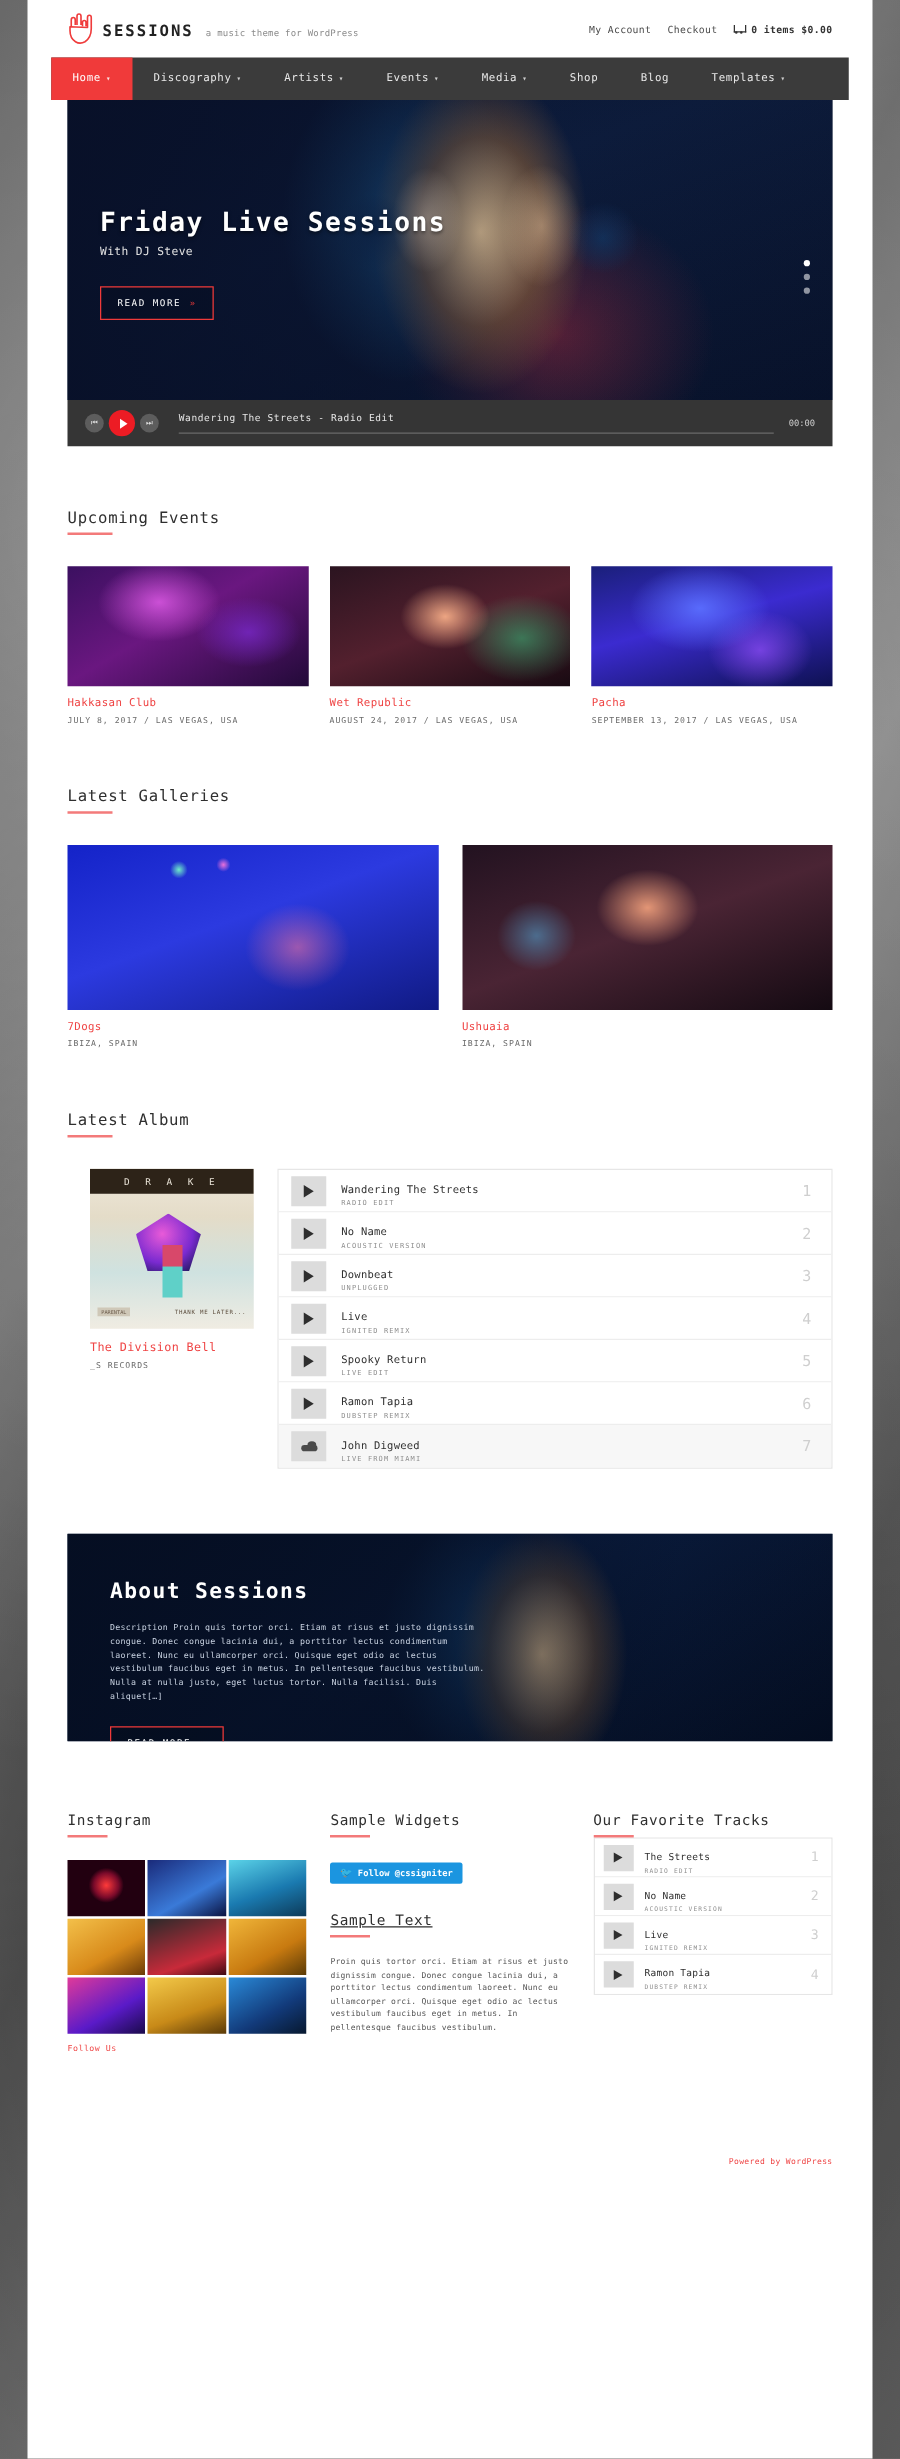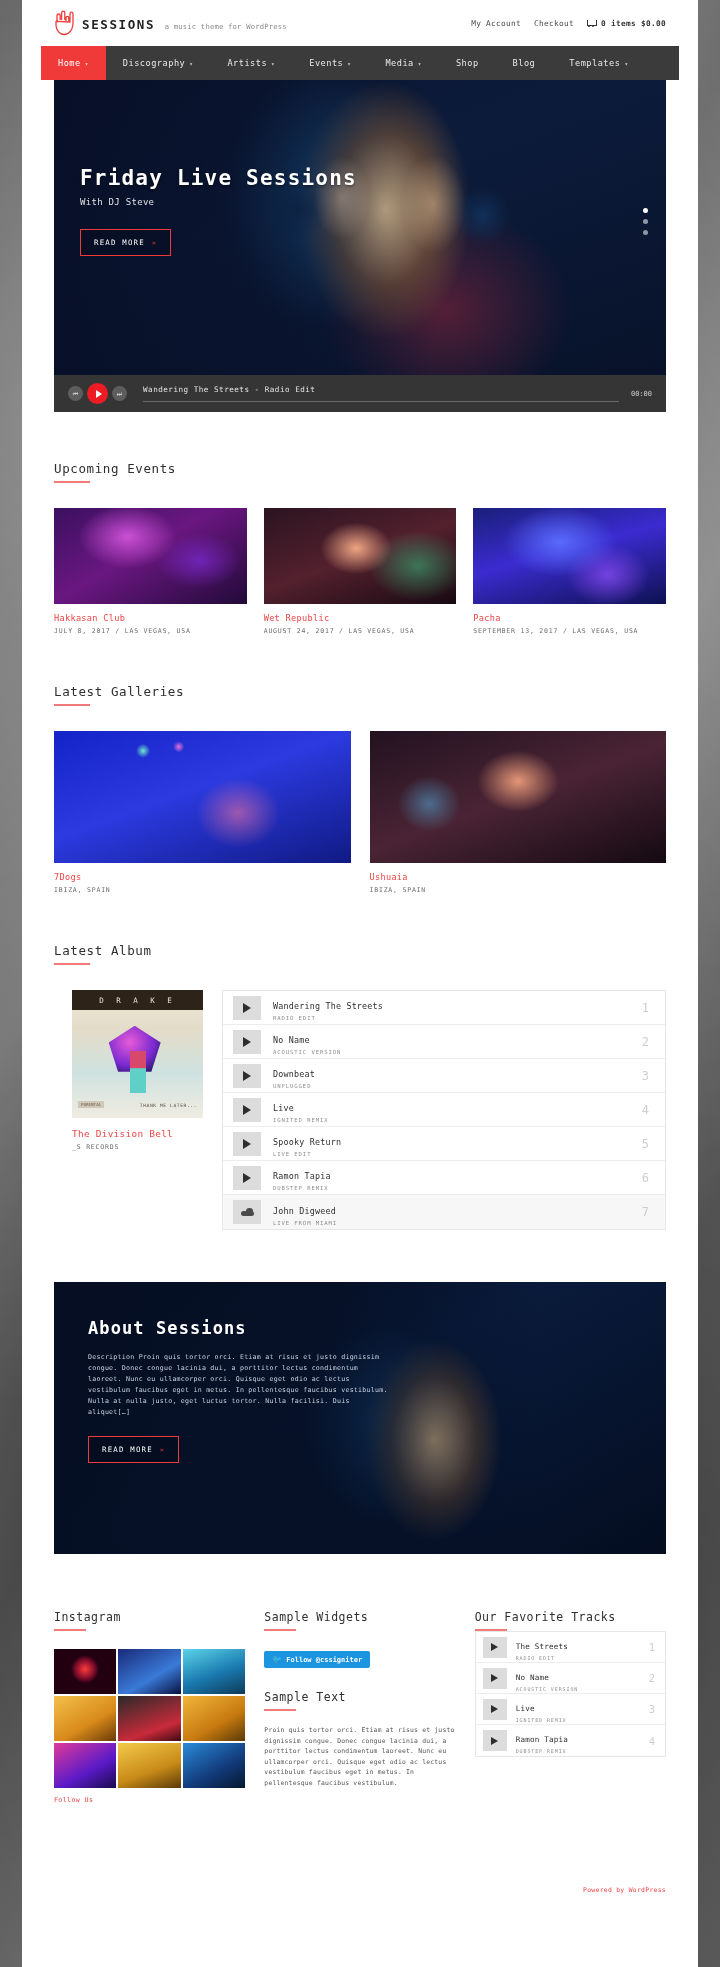--- a/index.html
+++ b/index.html
@@ -51,21 +51,21 @@
   
   .menubar{ margin:0 19px; height:34px; background:#3b3b3b; display:flex; align-items:stretch; }
   .menu-item{
     display:flex; align-items:center; padding:0 17px;
     color:#e9e9e9; font-size:8.6px; letter-spacing:.5px; position:relative; white-space:nowrap;
   }
   .menu-item.active{ background:#f03a3a; color:#fff; }
   .caret{ margin-left:4px; font-size:6px; opacity:.85; }
   
   .hero{
-    margin:0 32px; height:295px; position:relative; overflow:hidden;
+    margin:0 32px; height:240px; position:relative; overflow:hidden;
     background:#0c1a33;
   }
   .hero-photo{
     position:absolute; inset:0;
     background:
       radial-gradient(ellipse 120px 180px at 54% 44%, rgba(232,198,150,.95), rgba(120,86,58,.75) 42%, rgba(20,30,58,0) 72%),
       radial-gradient(ellipse 150px 200px at 44% 40%, rgba(40,140,210,.55), rgba(10,25,60,0) 65%),
       radial-gradient(ellipse 180px 150px at 64% 78%, rgba(150,40,60,.55), rgba(10,22,50,0) 70%),
       linear-gradient(160deg,#0a1530 0%,#0d1c3c 40%,#08122a 100%);
   }
@@ -182,21 +182,21 @@
   }
   .tk-cloud:after{
     content:""; position:absolute; left:5px; bottom:2px; width:7px;height:6px; background:#4a4a4a; border-radius:50%;
   }
   .tk-txt{ flex:1; }
   .tk-name{ font-size:8.4px; color:#2f2f2f; letter-spacing:.2px; }
   .tk-sub{ font-size:5.6px; color:#8f8f8f; letter-spacing:.9px; margin-top:2px;}
   .tk-num{ font-size:12px; color:#cfcfcf; padding-right:16px; }
   
   .about{
-    margin:52px 32px 0; height:272px; position:relative; overflow:hidden;
+    margin:52px 32px 0; height:166px; position:relative; overflow:hidden;
     background:#071630;
   }
   .about-photo{
     position:absolute; inset:0;
     background:
       radial-gradient(ellipse 95px 140px at 62% 58%, rgba(228,192,142,.92), rgba(110,80,52,.6) 45%, rgba(7,22,48,0) 72%),
       radial-gradient(ellipse 120px 150px at 54% 52%, rgba(35,130,205,.45), rgba(7,22,48,0) 66%),
       linear-gradient(150deg,#061228 0%,#0a1c3e 45%,#040d20 100%);
   }
   .about-shade{ position:absolute; inset:0; background:linear-gradient(90deg,rgba(5,14,34,.93) 0%,rgba(5,14,34,.72) 45%,rgba(5,14,34,.1) 80%); }
@@ -219,21 +219,21 @@
   .i6{background:linear-gradient(150deg,#f0b63a,#c87a10 60%,#5a3a06);}
   .i7{background:linear-gradient(150deg,#e03a9a,#5a1ac8 60%,#1a0a4a);}
   .i8{background:linear-gradient(160deg,#f3ca4a,#c88a18 60%,#5a3a08);}
   .i9{background:linear-gradient(150deg,#2a8ad8,#123a7a 60%,#07182f);}
   .insta-link{ color:#ef4444; font-size:6.6px; margin-top:8px; letter-spacing:.4px; }
   .tw-btn{
     display:inline-flex; align-items:center; gap:4px; background:#1b95e0; color:#fff;
     font-size:7px; padding:4px 8px; margin-top:20px; border-radius:2px; font-weight:bold;
   }
   .tw-bird{ font-size:8px; }
-  .w-sub{ margin-top:22px; }
+  .w-sub{ margin-top:22px;text-decoration:underline; }
   .w-body{ font-size:6.4px; color:#555; line-height:10.5px; margin-top:14px; letter-spacing:.2px; }
   .fav{ border:1px solid #e6e6e6; }
   .fav .track{ height:31px; }
   .fav .tk-play{ width:24px; height:21px; margin:0 9px 0 7px;}
   .fav .tk-play b{ border-left:7px solid #2e2e2e;border-top:4px solid transparent;border-bottom:4px solid transparent;}
   .fav .tk-name{ font-size:7.6px; }
   .fav .tk-sub{ font-size:5px; }
   .fav .tk-num{ font-size:10.5px; padding-right:10px; }
   .fav .track:last-child{ background:#fff; border-bottom:none;}
   

